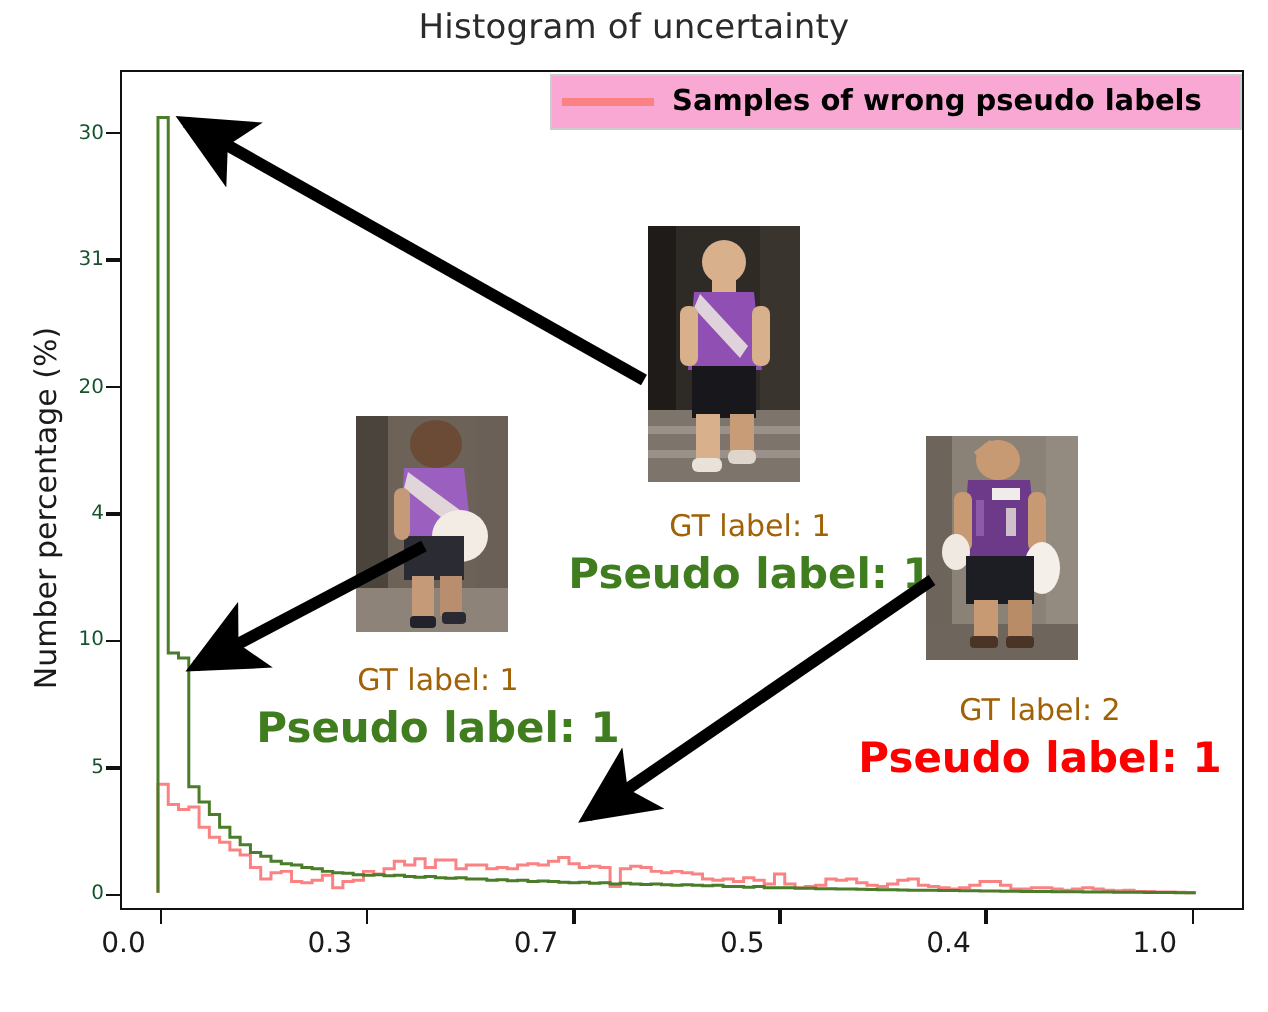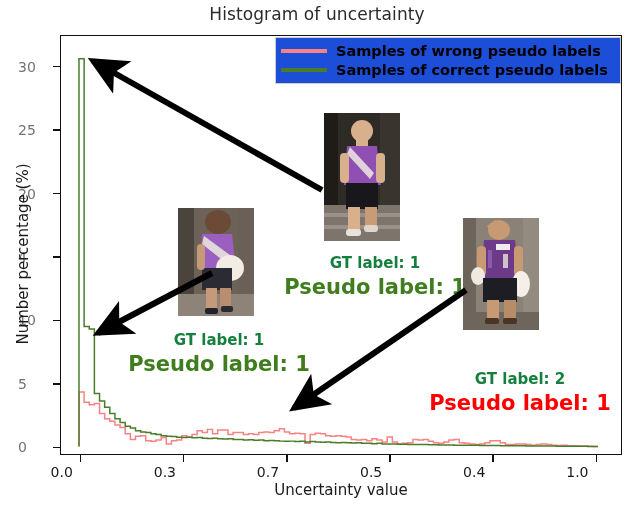--- a/index.html
+++ b/index.html
@@ -51,22 +51,23 @@
   .ytick-wrap {
     position: absolute;
     left: 0;
     width: 634px;
     height: 0;
   }
   .ytick-txt {
     position: absolute;
     left: 18px;
     width: 34px;
-    font-size: 14px;
-    color: #737373;
+    text-align: right;
+    font-size: 10px;
+    color: #14532d;
     transform: translateY(-50%);
   }
   .ytick-mark {
     position: absolute;
     left: 53px;
     top: -0.7px;
     width: 7px;
     height: 1.4px;
     background: #111111;
   }
@@ -108,21 +109,21 @@
     text-align: center;
     font-size: 15px;
     color: #1a1a1a;
     transform: rotate(-90deg);
   }
   #legend {
     position: absolute;
     left: 275px;
     top: 37px;
     width: 346px;
-    background: #1d4ed8;
+    background: #f9a8d4;
     border: 1.2px solid #cccccc;
     box-sizing: border-box;
     padding: 3px 5px 4px 5px;
   }
   .legend-row {
     display: flex;
     align-items: center;
     height: 19px;
   }
   .legend-swatch {
@@ -144,22 +145,22 @@
     background: #8b8275;
   }
   .sample-img svg { display: block; }
   .annot {
     position: absolute;
     text-align: center;
     white-space: nowrap;
   }
   .annot .gt {
     font-size: 15px;
-    font-weight: bold;
-    color: #15803d;
+    font-weight: normal;
+    color: #a16207;
     line-height: 1.35;
   }
   .annot .pseudo {
     font-size: 21px;
     font-weight: bold;
     line-height: 1.35;
   }
   .pseudo-correct { color: #3f7d1f; }
   .pseudo-wrong { color: #ff0000; }
   #arrows {
@@ -199,21 +200,21 @@
       </div>
       <div class="ytick-wrap" style="top: 257.054px;">
         <div class="ytick-txt">4</div>
         <div class="ytick-mark"></div>
       </div>
       <div class="ytick-wrap" style="top: 193.61px;">
         <div class="ytick-txt">20</div>
         <div class="ytick-mark"></div>
       </div>
       <div class="ytick-wrap" style="top: 130.166px;">
-        <div class="ytick-txt">25</div>
+        <div class="ytick-txt">31</div>
         <div class="ytick-mark"></div>
       </div>
       <div class="ytick-wrap" style="top: 66.7221px;">
         <div class="ytick-txt">30</div>
         <div class="ytick-mark"></div>
       </div>
     </div>
   <div id="xticks">
       <div class="xtick-wrap" style="left: 80.6239px;">
         <div class="xtick-mark"></div>
@@ -234,31 +235,26 @@
       <div class="xtick-wrap" style="left: 493.101px;">
         <div class="xtick-mark"></div>
         <div class="xtick-txt">0.4</div>
       </div>
       <div class="xtick-wrap" style="left: 596.22px;">
         <div class="xtick-mark"></div>
         <div class="xtick-txt">1.0</div>
       </div>
     </div>
 
-  <div class="xaxis-label">Uncertainty value</div>
   <div class="yaxis-label">Number percentage (%)</div>
 
   <div id="legend">
     <div class="legend-row">
       <span class="legend-swatch" style="background:#fa8282"></span>
       <span class="legend-text">Samples of wrong pseudo labels</span>
-    </div>
-    <div class="legend-row">
-      <span class="legend-swatch" style="background:#4a7c2a"></span>
-      <span class="legend-text">Samples of correct pseudo labels</span>
     </div>
   </div>
 
   <div class="sample-img" style="left:178px; top:208px; width:76px; height:108px;">
     <svg width="76" height="108" viewBox="0 0 76 108">
       <rect x="0" y="0" width="76" height="108" fill="#6d6257"></rect>
       <rect x="0" y="0" width="16" height="108" fill="#4b443d"></rect>
       <rect x="60" y="0" width="16" height="108" fill="#6a6057"></rect>
       <rect x="0" y="86" width="76" height="22" fill="#8d8378"></rect>
       <ellipse cx="40" cy="14" rx="13" ry="12" fill="#6b4a36"></ellipse>
@@ -323,21 +319,21 @@
   <div class="annot" style="left:124px; top:330px; width:190px;">
     <div class="gt">GT label: 1</div>
     <div class="pseudo pseudo-correct">Pseudo label: 1</div>
   </div>
 
   <div class="annot" style="left:282px; top:253px; width:186px;">
     <div class="gt">GT label: 1</div>
     <div class="pseudo pseudo-correct">Pseudo label: 1</div>
   </div>
 
-  <div class="annot" style="left:422px; top:345px; width:196px;margin-top:24px;">
+  <div class="annot" style="left:422px; top:345px; width:196px;">
     <div class="gt">GT label: 2</div>
     <div class="pseudo pseudo-wrong">Pseudo label: 1</div>
   </div>
 
   <svg id="arrows" viewBox="0 0 634 506">
     <defs>
       <marker id="ah" markerWidth="7" markerHeight="7" refX="5.6" refY="3.5" orient="auto" markerUnits="strokeWidth">
         <path d="M0,0.4 L6.6,3.5 L0,6.6 L1.6,3.5 Z" fill="#000000"></path>
       </marker>
     </defs>

